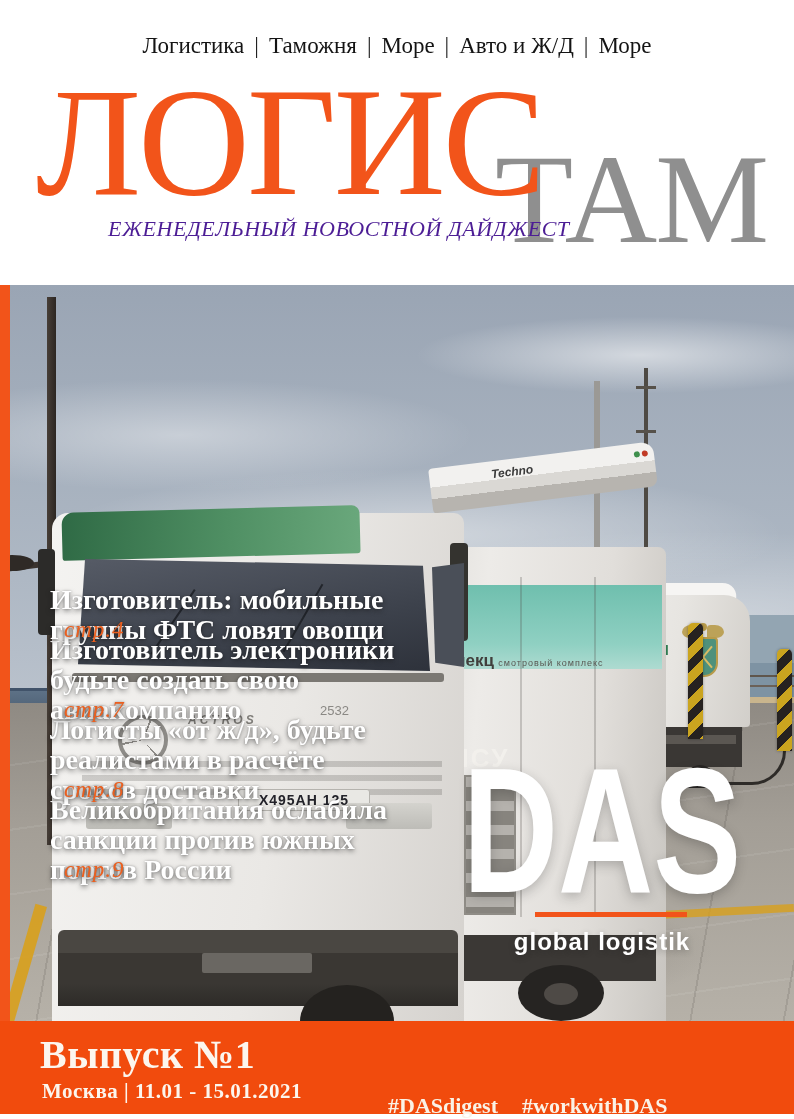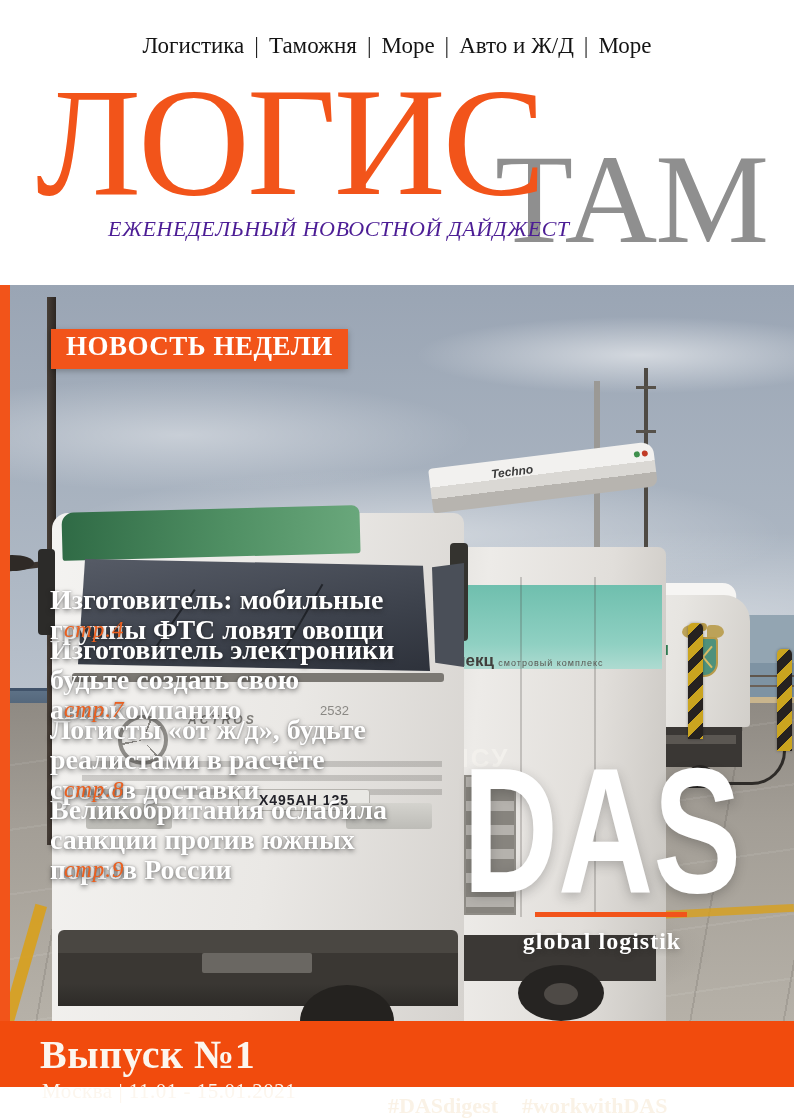--- a/index.html
+++ b/index.html
@@ -164,21 +164,21 @@
   .cab-wheel{left:248px;top:472px;width:94px;height:36px;background:#24221f;
     border-radius:50% 50% 0 0/100% 100% 0 0;}
 
   
   .das{left:452px;top:457px;width:300px;text-align:center;z-index:6;}
   .das-word{position:relative;display:block;font-family:"Liberation Sans",sans-serif;
     font-weight:bold;font-size:132px;line-height:1;color:#fff;letter-spacing:0;
     transform:scaleY(1.35);transform-origin:top center;
     text-shadow:0 3px 10px rgba(30,30,30,.25);}
   .das-line{left:83px;top:170px;width:152px;height:5px;background:var(--orange);}
-  .das-tagline{left:0;top:186px;width:300px;font-family:Liberation Serif, serif;
+  .das-tagline{left:0;top:186px;width:300px;font-family:Liberation Sans, sans-serif;
     font-weight:bold;font-size:24px;letter-spacing:1px;color:#fff;
     text-shadow:0 2px 6px rgba(30,30,30,.3);}
 
   
   .shadowed{text-shadow:0 2px 5px rgba(22,22,22,.55),0 0 2px rgba(22,22,22,.3);}
   .badge{left:51px;top:44px;background:var(--orange);color:#fff;font-weight:bold;
     font-size:27px;letter-spacing:.5px;padding:2px 15px 7px;z-index:7;
     box-shadow:0 2px 6px rgba(0,0,0,.25);}
   .lead{left:50px;top:128px;z-index:7;color:#fff;}
   .lead-kicker{position:static;display:inline-block;font-size:31px;font-weight:bold;
@@ -188,25 +188,25 @@
   .pref{font-size:24px;font-style:italic;font-weight:normal;color:var(--ref-orange);
     margin-left:14px;letter-spacing:1px;}
   .stories{left:50px;top:300px;z-index:7;color:#fff;}
   .story{position:static;display:block;margin-bottom:20px;font-size:28px;font-weight:bold;
     line-height:30px;}
   .story div{position:static;}
   .story .pref{font-size:23px;}
   .left-strip{left:0;top:0;width:10px;height:736px;background:var(--orange);z-index:9;}
 
   
-  .bottom-bar{position:absolute;left:0;top:1021px;width:794px;height:66px;
+  .bottom-bar{position:absolute;left:0;top:1021px;width:794px;height:93px;
     background:var(--bar-orange);color:#fcf6ee;}
   .bottom-bar *{position:absolute;}
   .issue{left:40px;top:10px;font-size:40px;font-weight:bold;letter-spacing:.5px;}
-  .place{left:42px;top:58px;font-size:21px;font-weight:normal;letter-spacing:.5px;}
+  .place{left:42px;top:58px;font-size:21px;font-weight:bold;letter-spacing:.5px;}
   .tag{top:72px;font-size:22px;font-weight:bold;color:#faf2e6;}
   .tag-1{left:388px;} .tag-2{left:522px;}
 </style>
 </head>
 <body>
 
 <div class="page">
 
   <div class="nav">
     <span>Логистика</span>
@@ -316,21 +316,20 @@
       <div class="bumper-step"></div>
       <div class="cab-wheel"></div>
     </div>
 
     <div class="das">
       <span class="das-word">DAS</span>
       <div class="das-line"></div>
       <div class="das-tagline">global logistik</div>
     </div>
 
-    <div class="badge">НОВОСТЬ НЕДЕЛИ</div>
 
 
     <div class="stories shadowed">
       <div class="story">
         <div>Изготовитель: мобильные</div>
         <div>
             <span>группы ФТС ловят овощи</span>
             <span class="pref">стр.4</span>
           </div>
       </div>

